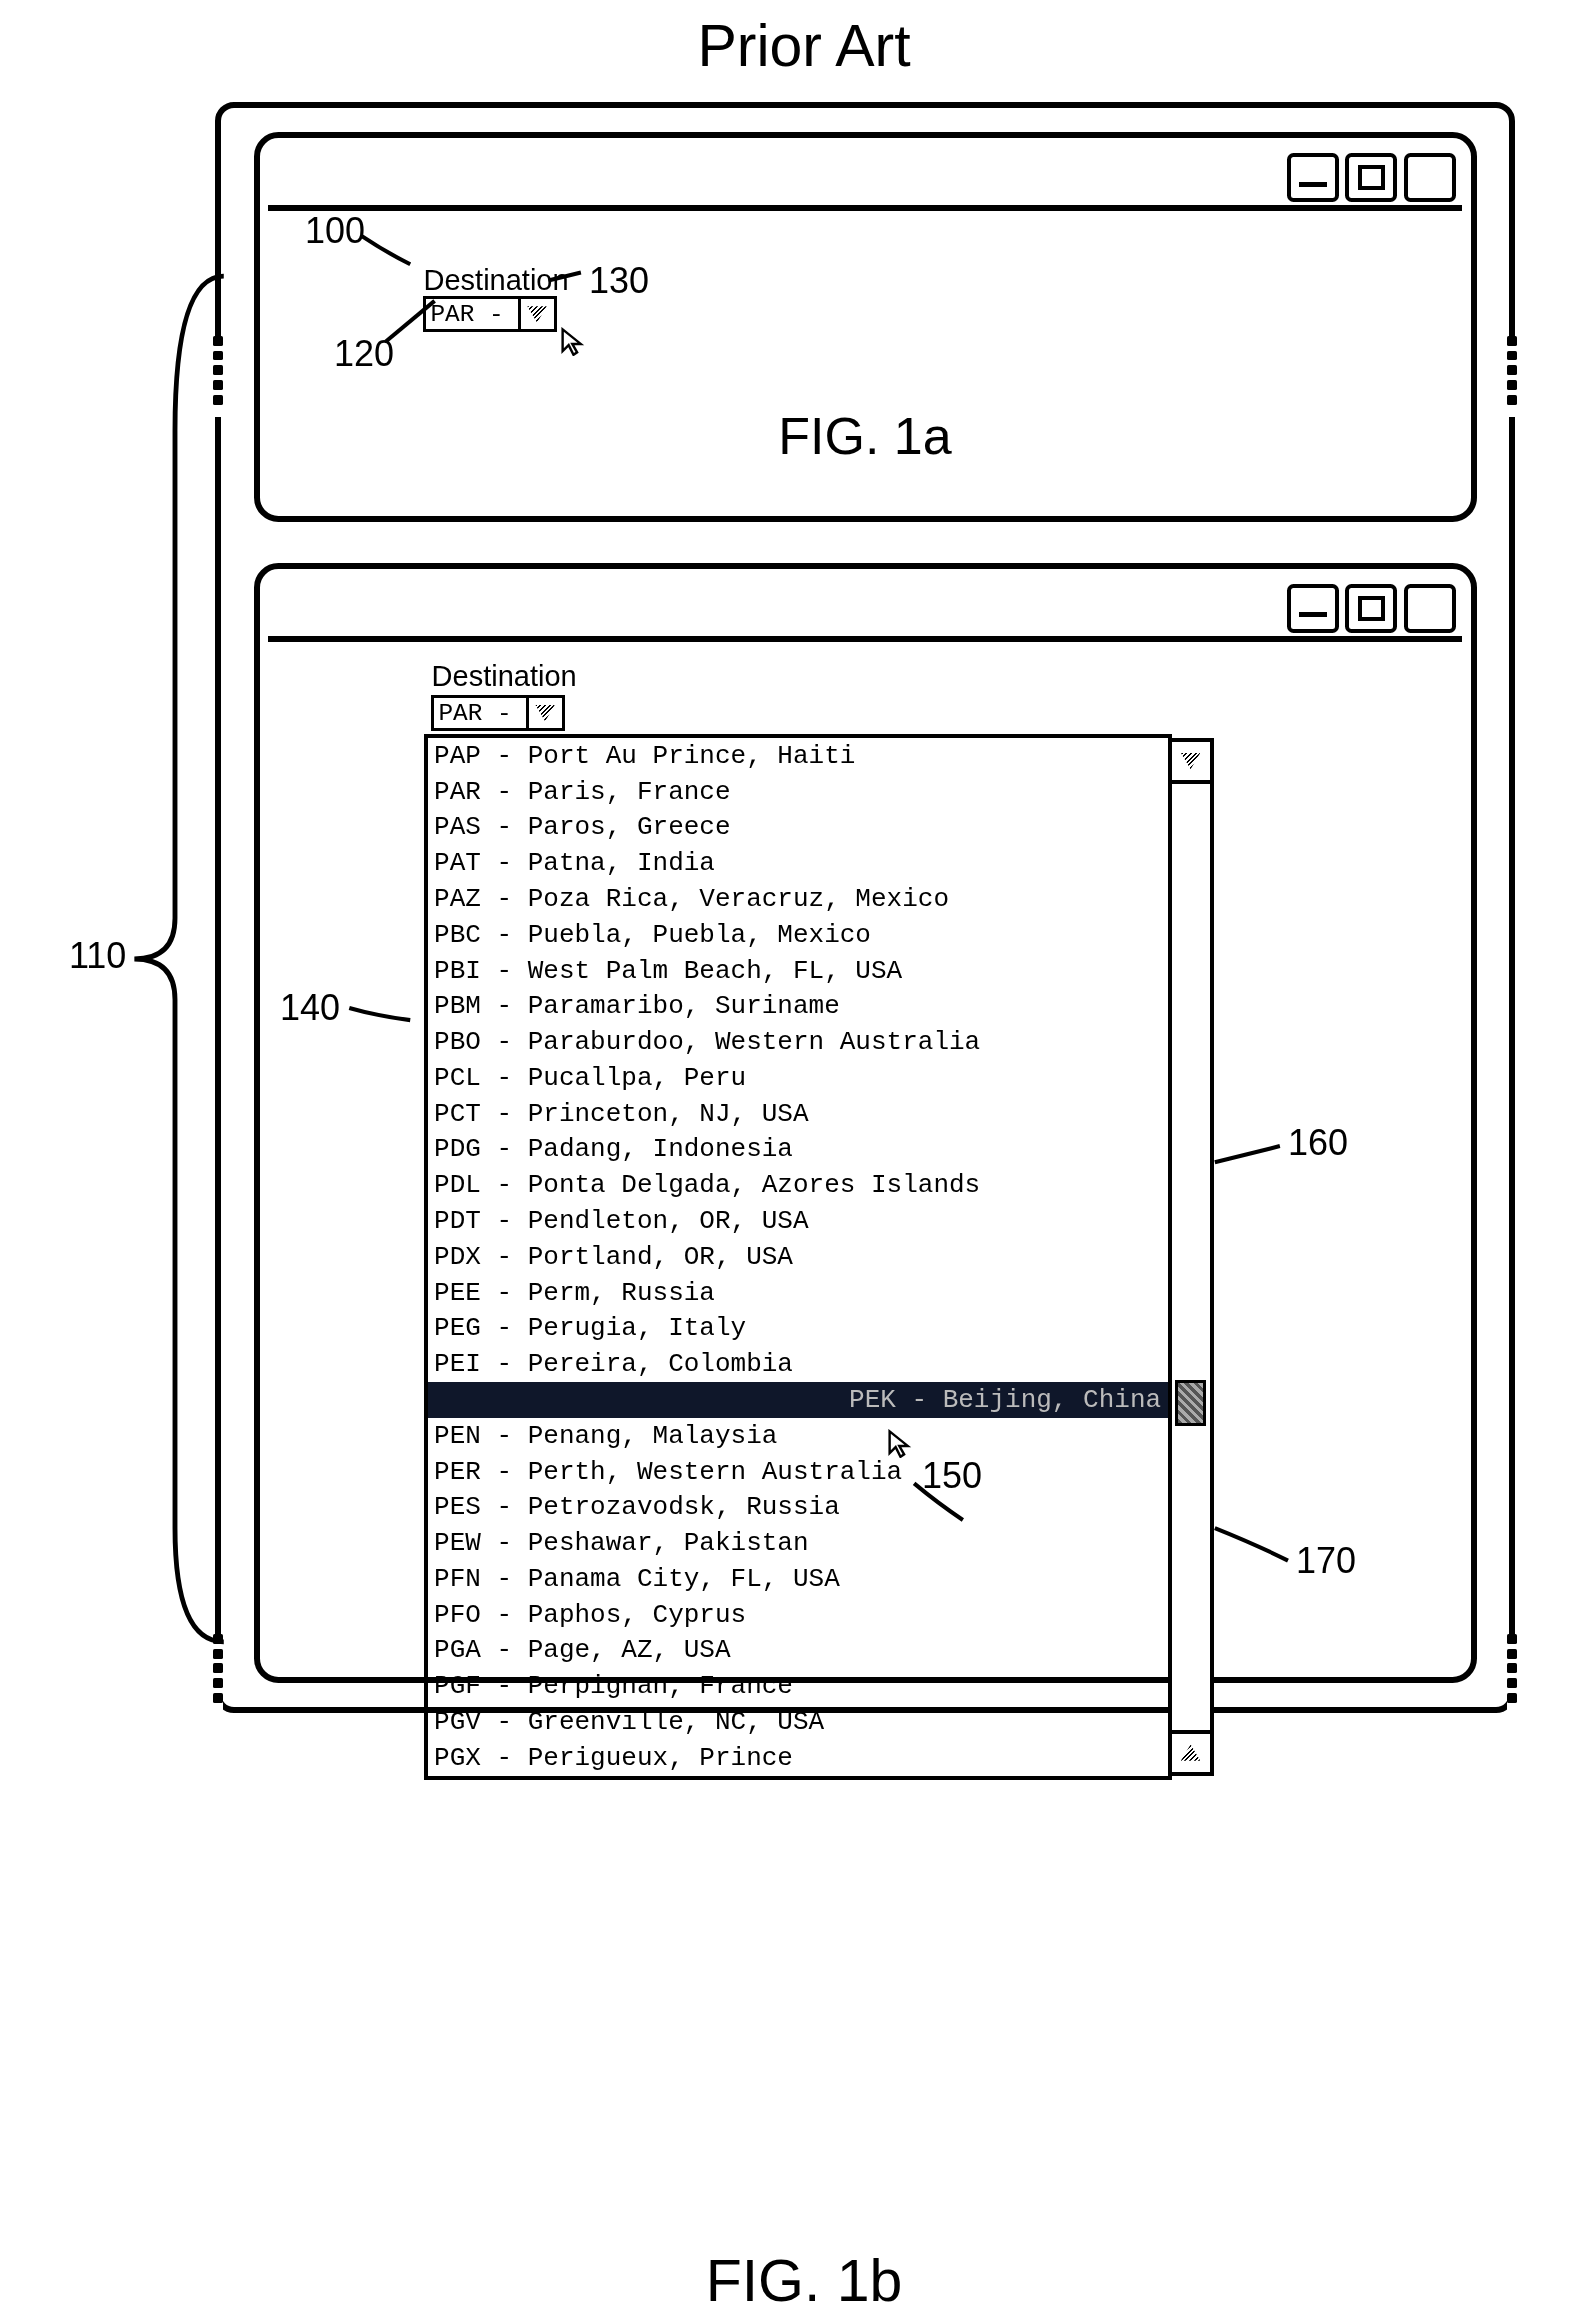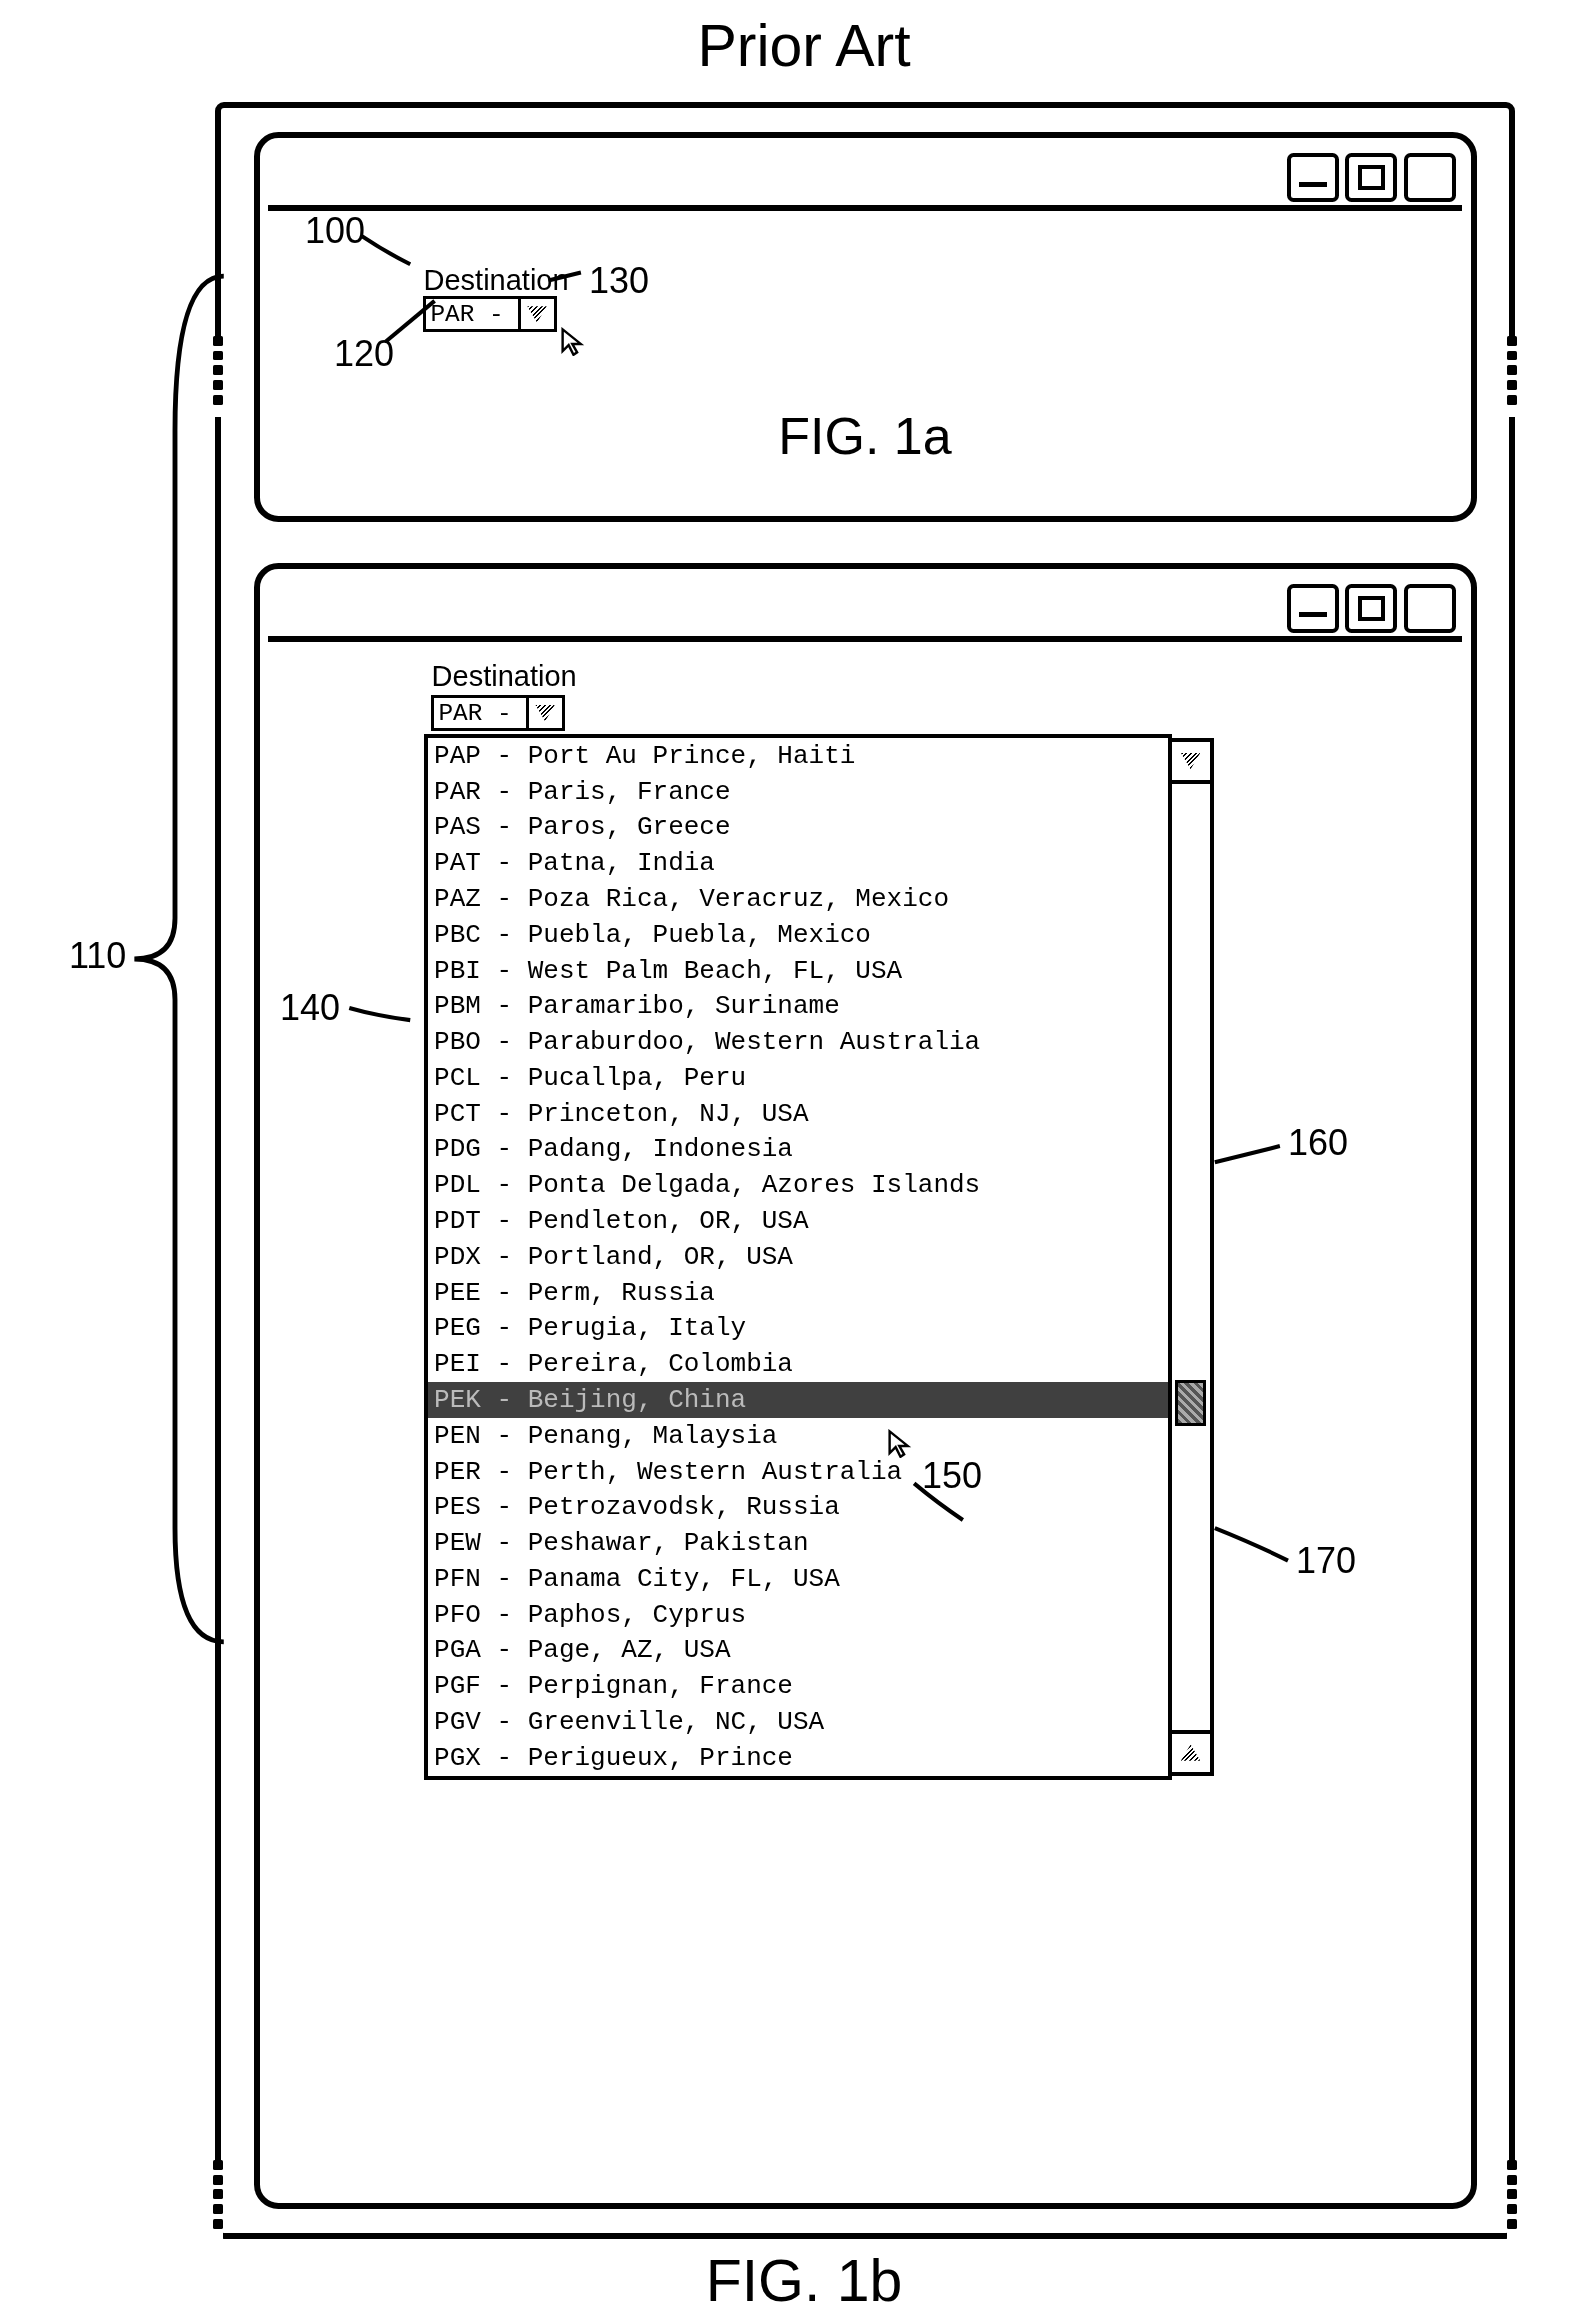--- a/index.html
+++ b/index.html
@@ -19,23 +19,23 @@
   }
   .big-title {
     position:absolute;
     top:12.2px; left:0; width:100%;
     text-align:center;
     font-size:59px;
   }
   .outer-frame {
     position:absolute;
     left:203px; top:102px;
-    width:1300px; height:2137px;
+    width:1300px; height:1611px;
     border:6.5px solid #000;
-    border-radius:9px;
+    border-radius:19px;
     background:#fff;
   }
   
   .cutout {
     position:absolute;
     width:9.8px;
     background:#fff;
   }
   .dotcell { width:9.8px; height:9.8px; background:#000; border-radius:1.6px; margin-bottom:4.9px; }
 
@@ -128,23 +128,24 @@
     border:4.9px solid #000;
     font-family:"Courier New",monospace;
     font-size:26px;
     line-height:1.0;
   }
   .listrow {
     padding:4.9px 6.5px 4.9px 6.5px;
     white-space:nowrap;
   }
   .listrow.sel {
-    background:#404040;
+    background:#0f172a;
     color:#bbb;
     position:relative;
+    text-align:right;
   }
   .listrow.sel::before {
     content:"";
     position:absolute;
     inset:0;
     background:repeating-linear-gradient(45deg,#222 0 2.4px,#555 2.4px 4.9px);
     z-index:-1;
   }
 
   .scrollbar {

